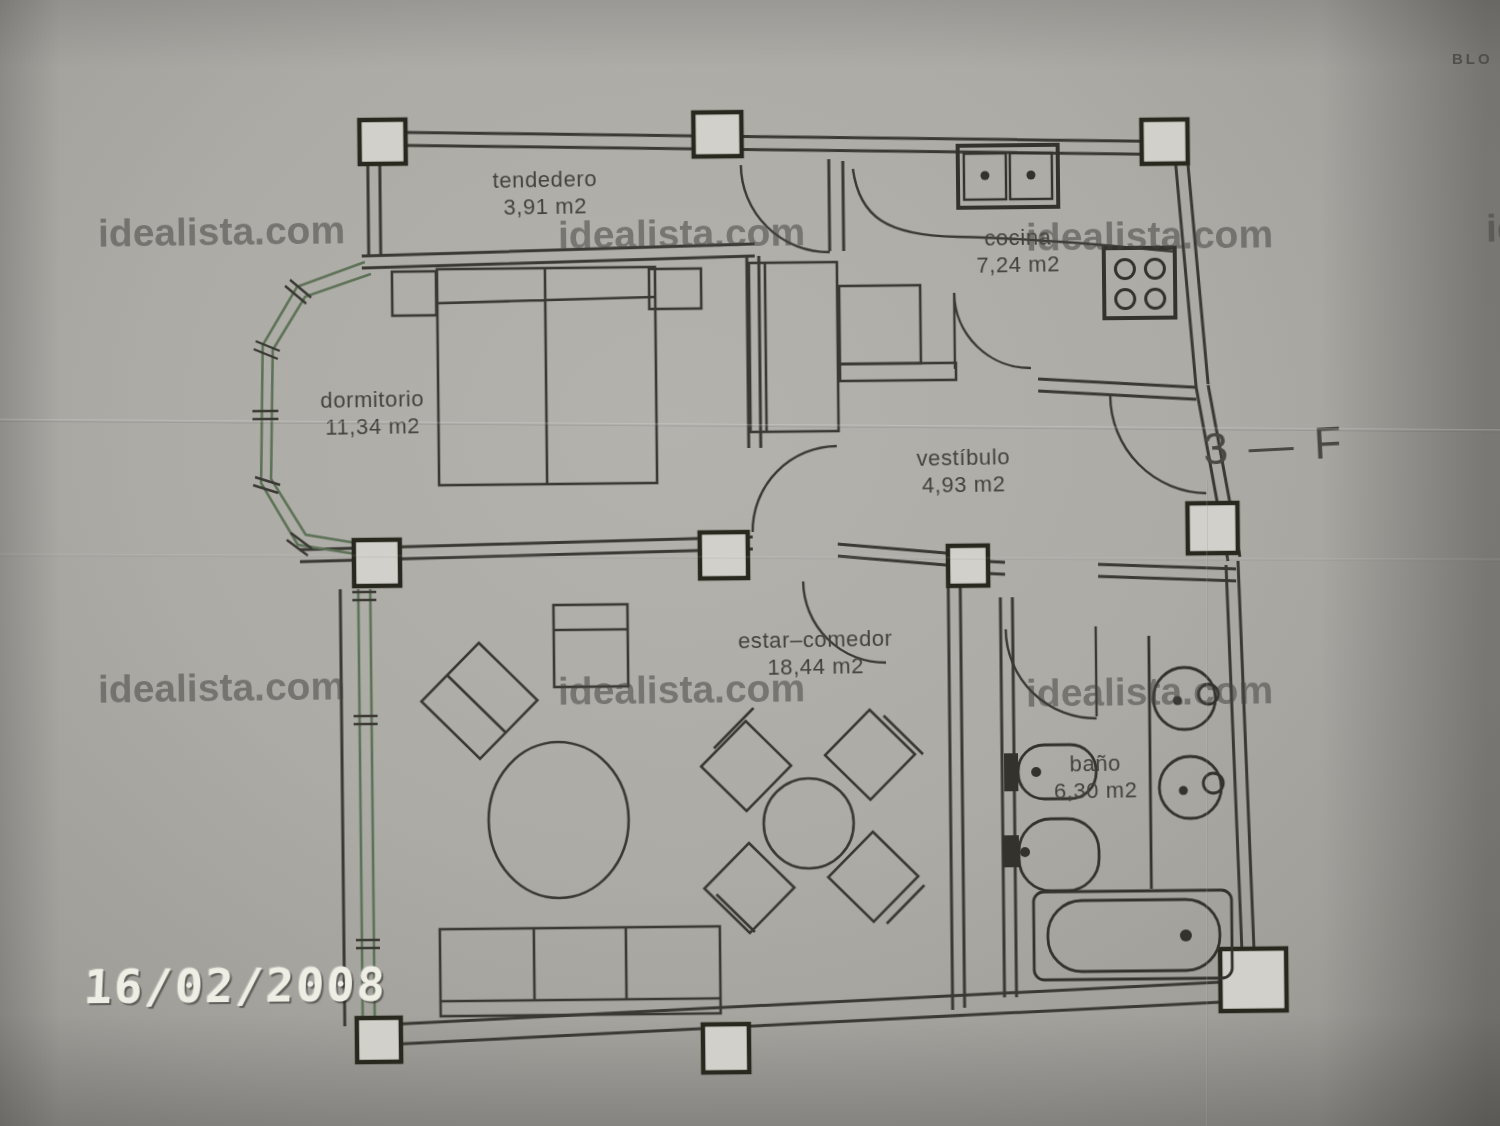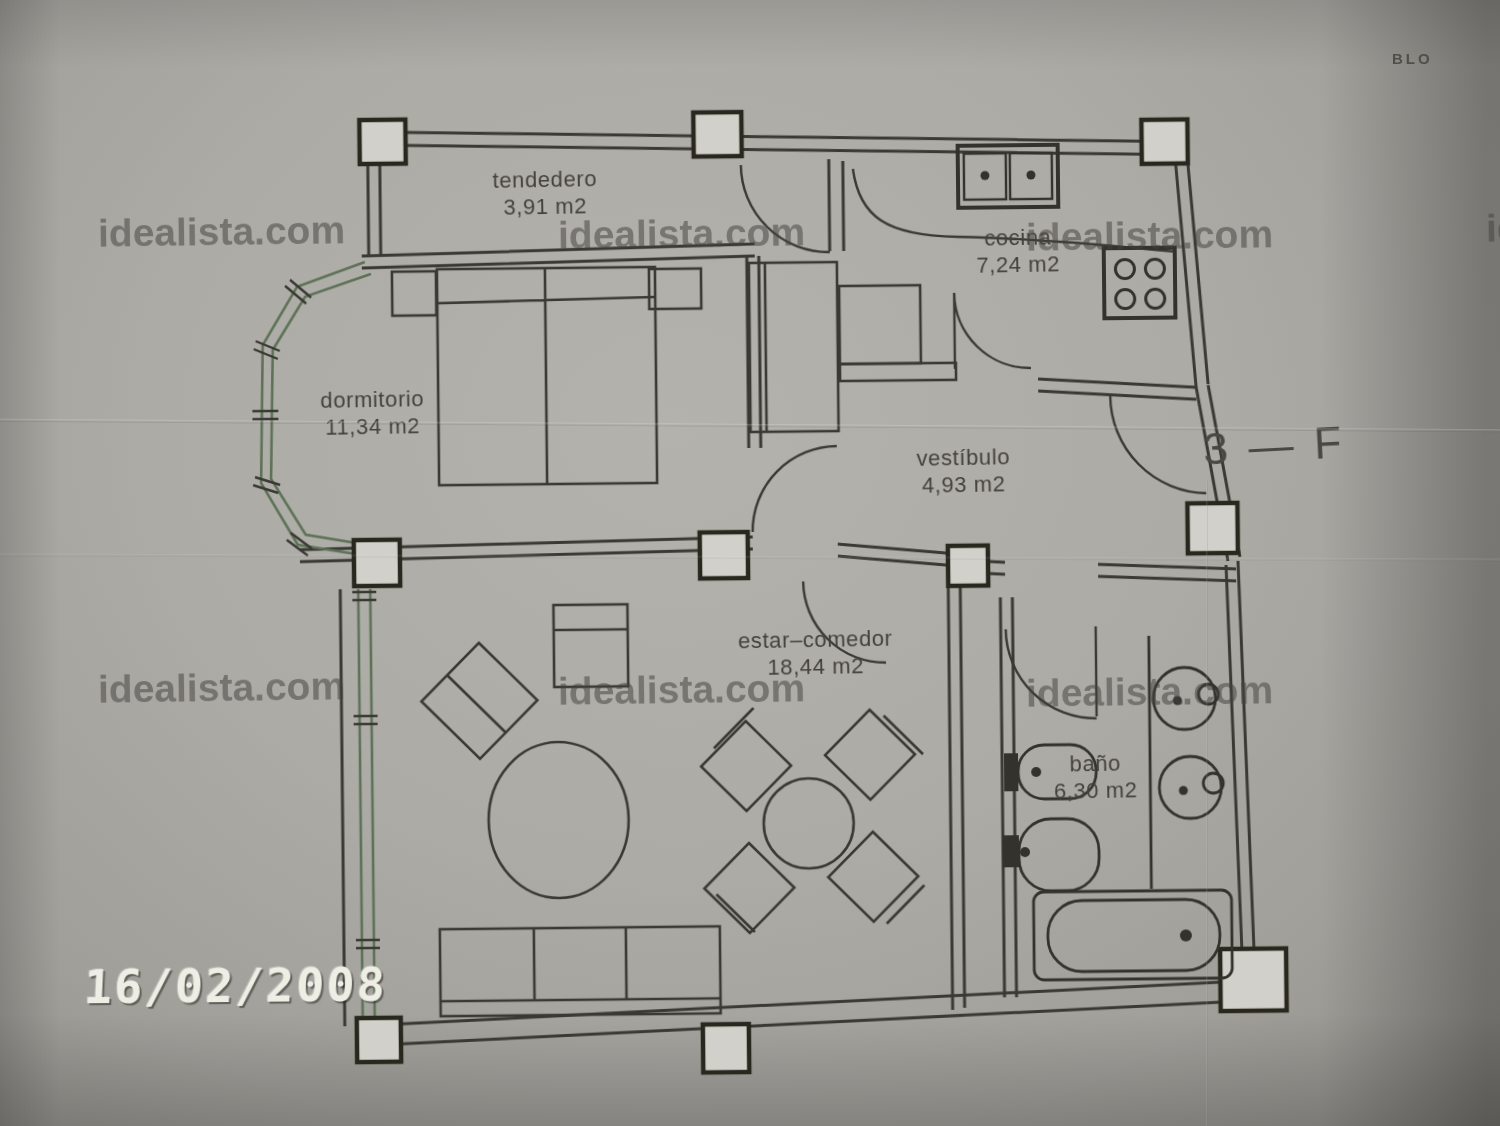--- a/index.html
+++ b/index.html
@@ -35,21 +35,21 @@
   .lbl-dormitorio{left:270px;top:386px;width:205px;}
   .lbl-vestibulo{left:866px;top:444px;width:195px;}
   .lbl-estar{left:698px;top:626px;width:235px;}
   .lbl-bano{left:1028px;top:750px;width:135px;}
 
   .unit-label{
     position:absolute;left:1203px;top:420px;font-size:45px;color:#4a4842;
     letter-spacing:4px;transform:rotate(-3deg);filter:blur(0.5px);white-space:nowrap;
   }
   .corner-text{
-    position:absolute;left:1392px;top:50px;font-size:15px;font-weight:700;
+    position:absolute;left:1452px;top:50px;font-size:15px;font-weight:700;
     letter-spacing:3px;color:#504f49;filter:blur(0.6px);white-space:nowrap;
   }
   .date-stamp{
     position:absolute;left:84px;top:958px;font-family:"DejaVu Sans Mono",monospace;
     font-weight:700;font-size:47px;letter-spacing:2px;color:#efeee4;
     transform:skewX(-3deg) rotate(-0.5deg);
     text-shadow:2px 2px 1px rgba(40,40,36,0.55), -1px -1px 0 rgba(255,255,255,0.25);
     filter:blur(0.4px);white-space:nowrap;
   }
 </style>

